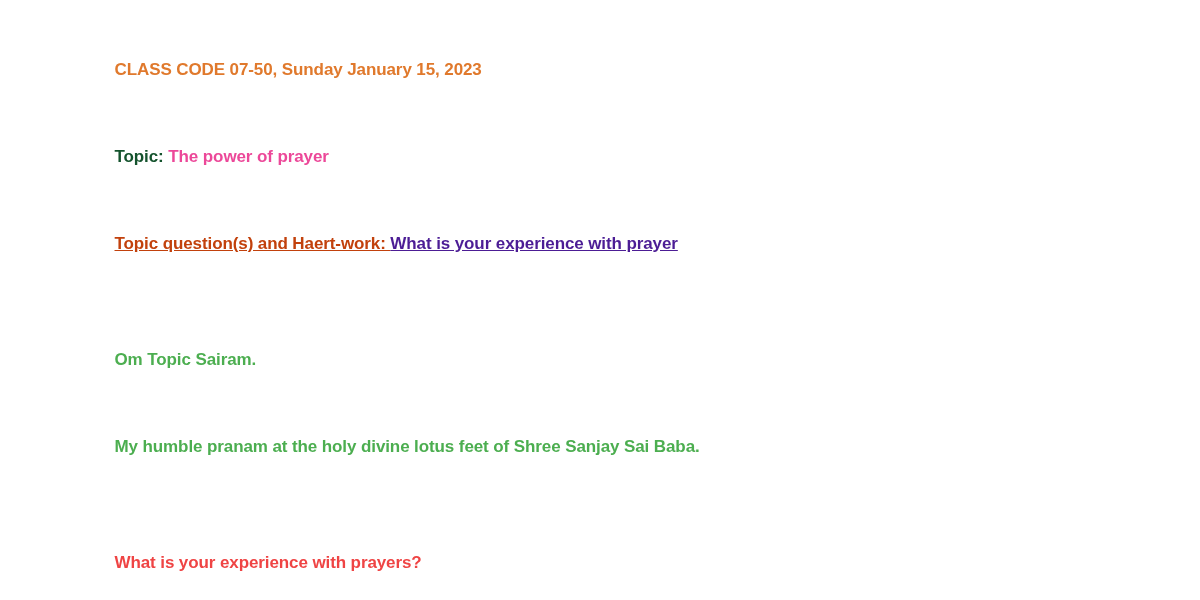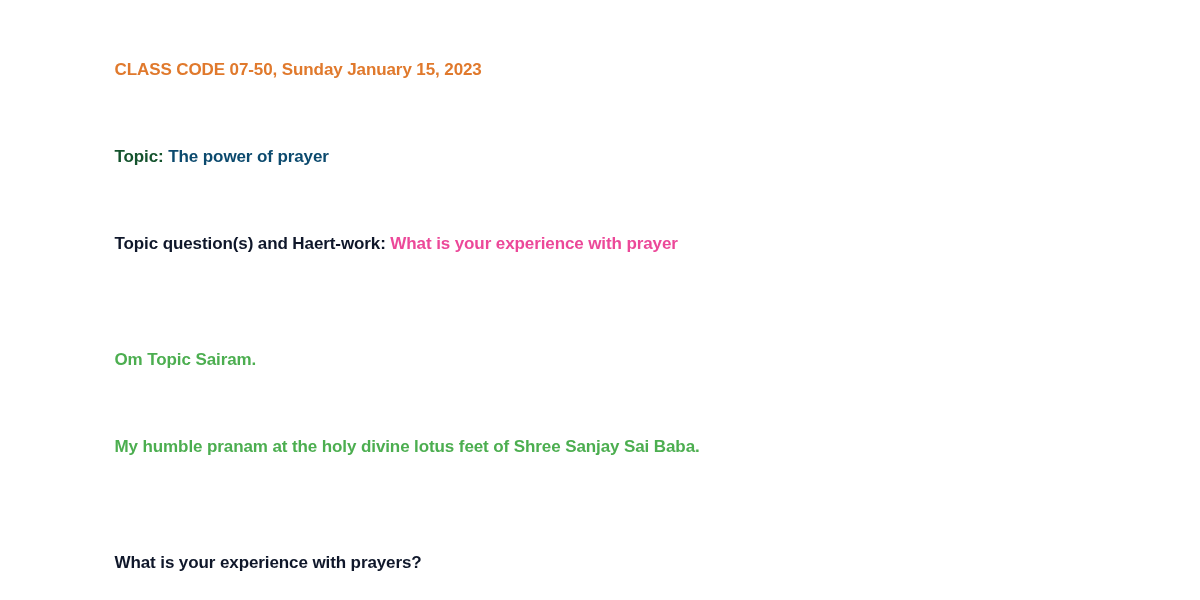--- a/index.html
+++ b/index.html
@@ -39,36 +39,36 @@
 </head>
 <body style="background: rgb(255, 255, 255);">
 
 <div class="page">
 
   <div class="doc-line">
     <span class="seg" style="color: rgb(224, 121, 44);">CLASS CODE 07-50, Sunday January 15, 2023</span>
   </div>
 
   <div class="doc-line">
-    <span class="seg" style="color: #14532d;">Topic: </span><span class="seg" style="color: #0c4a6e;">The power of prayer</span>
+    <span class="seg" style="color: #14532d;">Topic: </span><span class="seg" style="color: #ec4899;">The power of prayer</span>
   </div>
 
   <div class="doc-line">
-    <span class="seg" style="color: #0f172a;">Topic question(s) and Haert-work: </span><span class="seg" style="color: #ec4899;">What is your experience with prayer</span>
+    <span class="seg" style="color: #c2410c; text-decoration: underline;">Topic question(s) and Haert-work: </span><span class="seg" style="color: #4c1d95; text-decoration: underline;">What is your experience with prayer</span>
   </div>
 
   <div class="doc-line spacer">&nbsp;</div>
 
   <div class="doc-line">
     <span class="seg" style="color: rgb(76, 174, 80);">Om Topic Sairam.</span>
   </div>
 
   <div class="doc-line">
     <span class="seg" style="color: rgb(76, 174, 80);">My humble pranam at the holy divine lotus feet of Shree Sanjay Sai Baba.</span>
   </div>
 
   <div class="doc-line spacer">&nbsp;</div>
 
   <div class="doc-line">
-    <span class="seg" style="color: #0f172a;">What is your experience with prayers?</span>
+    <span class="seg" style="color: #ef4444;">What is your experience with prayers?</span>
   </div>
 
 </div>
 
 </body></html>

